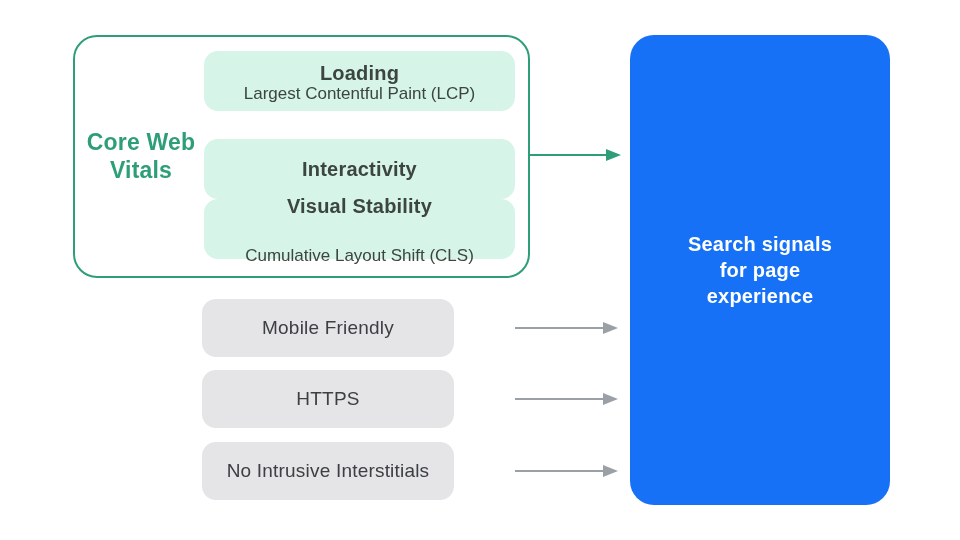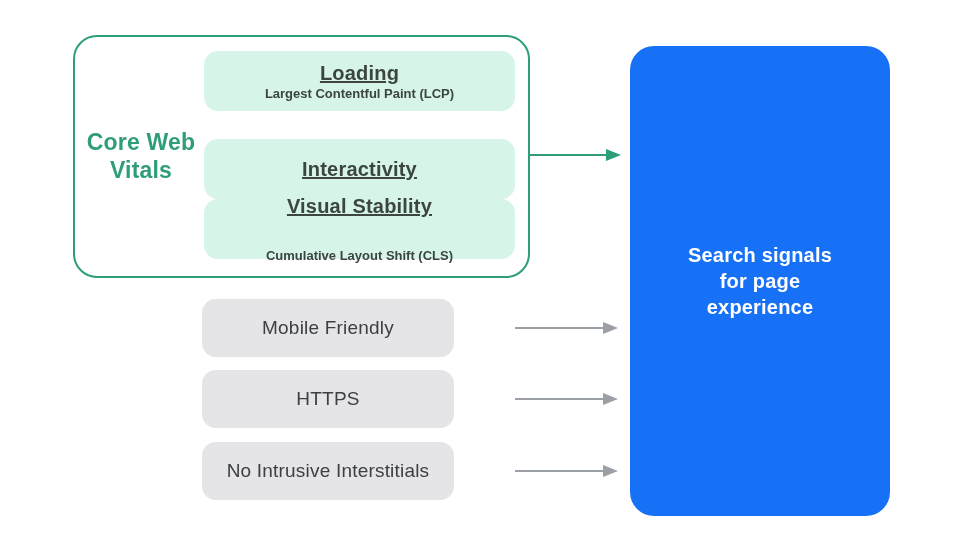--- a/index.html
+++ b/index.html
@@ -55,26 +55,25 @@
     align-items: center;
     justify-content: center;
     text-align: center;
   }
   .metric-pill .title {
     color: #3C4540;
     font-size: 20px;
     font-weight: 600;
     line-height: 24px;
     letter-spacing: 0.2px;
-    text-decoration: underline;
   }
   .metric-pill .subtitle {
     color: #3C4540;
-    font-size: 13px;
-    font-weight: 700;
+    font-size: 17px;
+    font-weight: 400;
     line-height: 17px;
   }
   .metric-1 { top: 51px; }
   .metric-2 { top: 139px; gap: 37px; }
   .metric-3 { top: 199px; gap: 29px; }
   
   .signal-pill {
     position: absolute;
     left: 202px;
     width: 252px;
@@ -105,21 +104,20 @@
     display: flex;
     flex-direction: column;
     align-items: center;
     justify-content: center;
     text-align: center;
     color: #ffffff;
     font-size: 20px;
     font-weight: 700;
     line-height: 26px;
     letter-spacing: 0.2px;
-    margin-top: 11px;
   }
   
   .arrow {
     position: absolute;
     pointer-events: none;
   }
 </style>
 </head>
 <body>
 

